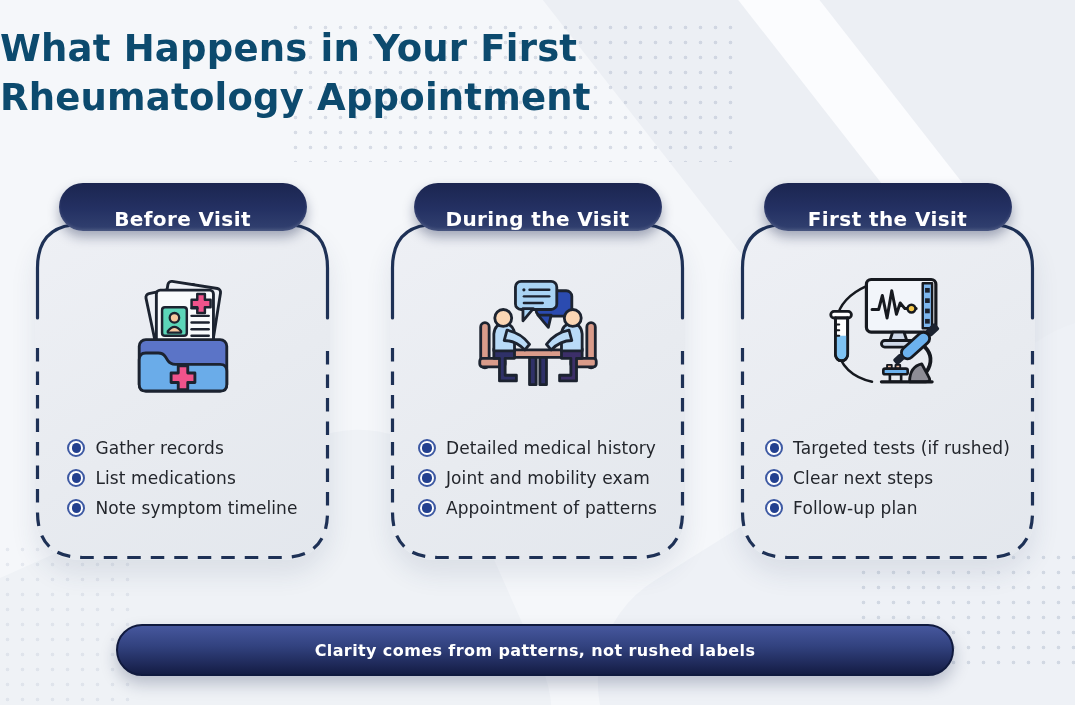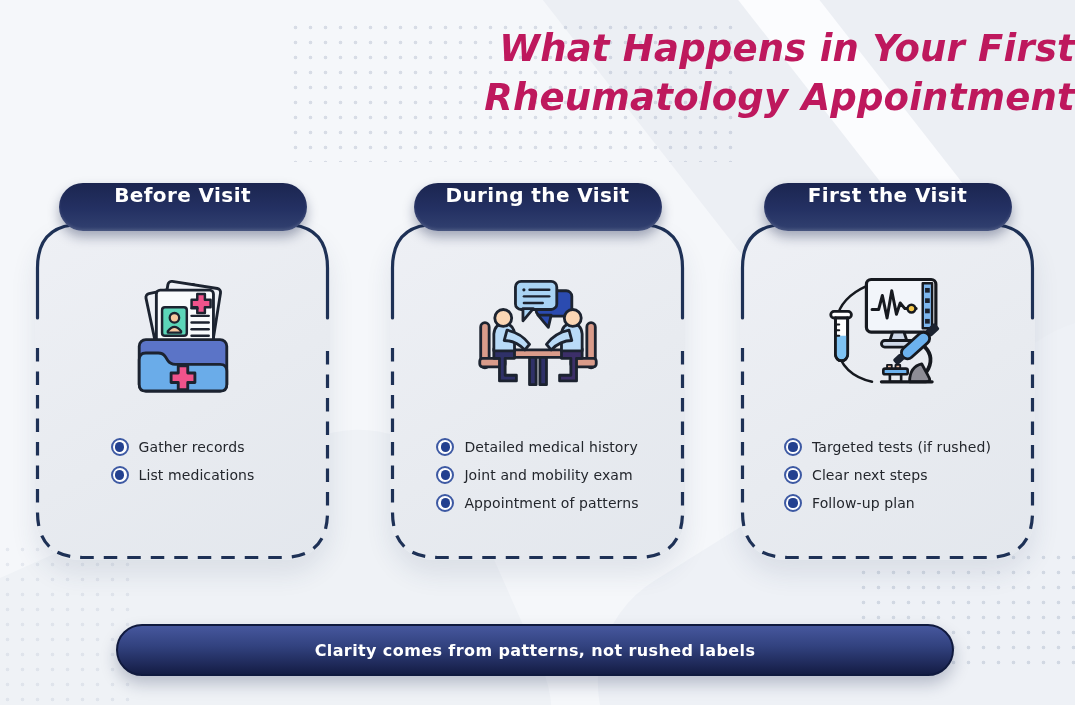--- a/index.html
+++ b/index.html
@@ -18,55 +18,55 @@
     position:absolute;z-index:0;
     background-image:radial-gradient(circle,rgba(125,140,170,0.25) 1.7px,rgba(125,140,170,0) 2.1px);
     background-size:15px 15px;
   }
   .dots-top{left:288px;top:20px;width:450px;height:142px;}
   .dots-bottom-right{left:856px;top:550px;width:219px;height:118px;}
   .dots-bottom-left{left:0px;top:542px;width:140px;height:163px;opacity:.55;}
   
   .title{
     position:absolute;z-index:2;left:0;top:24px;width:100%;
-    text-align:right;color:#be185d;font-weight:700;
-    font-size:37px;line-height:1.33;letter-spacing:.2px;font-style:italic;
+    text-align:left;color:#0c4a6e;font-weight:700;
+    font-size:37px;line-height:1.33;letter-spacing:.2px;
   }
   
   .card{
     position:absolute;z-index:2;top:222px;width:295px;height:338px;
     border-radius:44px;
     background:linear-gradient(150deg,#eef0f5 0%,#e8ebf0 55%,#e3e7ed 100%);
     box-shadow:0 14px 26px rgba(40,55,100,0.10);
   }
   .card-1{left:35px;} .card-2{left:390px;} .card-3{left:740px;}
   .card-border{position:absolute;inset:0;width:100%;height:100%;z-index:3;pointer-events:none;}
   .pill{
     position:absolute;z-index:4;top:-39px;left:50%;transform:translateX(-50%);
     width:248px;height:48px;border-radius:24px;
     background:linear-gradient(180deg,#1b2550 0%,#243163 55%,#324170 100%);
     box-shadow:0 6px 12px rgba(18,28,70,0.35), inset 0 -2px 3px rgba(255,255,255,0.12);
-    display:flex;align-items:flex-start;justify-content:center;
+    display:flex;align-items:flex-end;justify-content:center;
     color:#ffffff;font-weight:700;font-size:20px;letter-spacing:.4px;
   }
   .icon-wrap{
     position:absolute;z-index:3;top:36px;left:0;width:100%;height:150px;
     display:flex;align-items:center;justify-content:center;
   }
   .list-wrap{position:absolute;z-index:3;top:216px;left:0;width:100%;text-align:center;}
   .list{display:inline-block;text-align:left;}
   .row{display:flex;align-items:center;gap:10px;margin-bottom:10px;}
   .bullet{
     width:14px;height:14px;border:2.6px solid #3d59a3;border-radius:50%;
     position:relative;flex:0 0 auto;background:#fdfdfe;
   }
   .bullet::after{
     content:"";position:absolute;inset:2.4px;border-radius:50%;background:#23408f;
   }
-  .row-text{font-size:14px;color:#23262c;letter-spacing:.1px;}
+  .row-text{font-size:17px;color:#23262c;letter-spacing:.1px;}
   
   .banner{
     position:absolute;z-index:2;left:116px;top:624px;width:838px;height:52px;
     border-radius:28px;box-sizing:border-box;
     background:linear-gradient(180deg,#46579d 0%,#32427f 42%,#1c2654 85%,#141d44 100%);
     border:2px solid #101a3e;
     box-shadow:0 8px 16px rgba(20,30,70,0.25);
     display:flex;align-items:center;justify-content:center;
     color:#ffffff;font-weight:700;font-size:16px;letter-spacing:.4px;
   }
@@ -121,20 +121,24 @@
     <div class="list-wrap">
       <div class="list">
         <div class="row">
           <span class="bullet"></span>
           <span class="row-text">Gather records</span>
         </div>
         <div class="row">
           <span class="bullet"></span>
           <span class="row-text">List medications</span>
         </div>
+        <div class="row">
+          <span class="bullet"></span>
+          <span class="row-text">Note symptom timeline</span>
+        </div>
       </div>
     </div>
   </div>
 
   <div class="card card-2">
     <svg class="card-border" viewBox="0 0 295 338">
       <path d="M2.5,96 L2.5,46 Q2.5,2.5 46,2.5 L249,2.5 Q292.5,2.5 292.5,46 L292.5,96" fill="none" stroke="#1e3156" stroke-width="3.2" stroke-linecap="round"></path>
       <path d="M2.5,126 L2.5,290 Q2.5,335.5 48,335.5 L247,335.5 Q292.5,335.5 292.5,290 L292.5,126" fill="none" stroke="#1e3156" stroke-width="3.2" stroke-dasharray="13.5 10"></path>
     </svg>
     <div class="pill">

